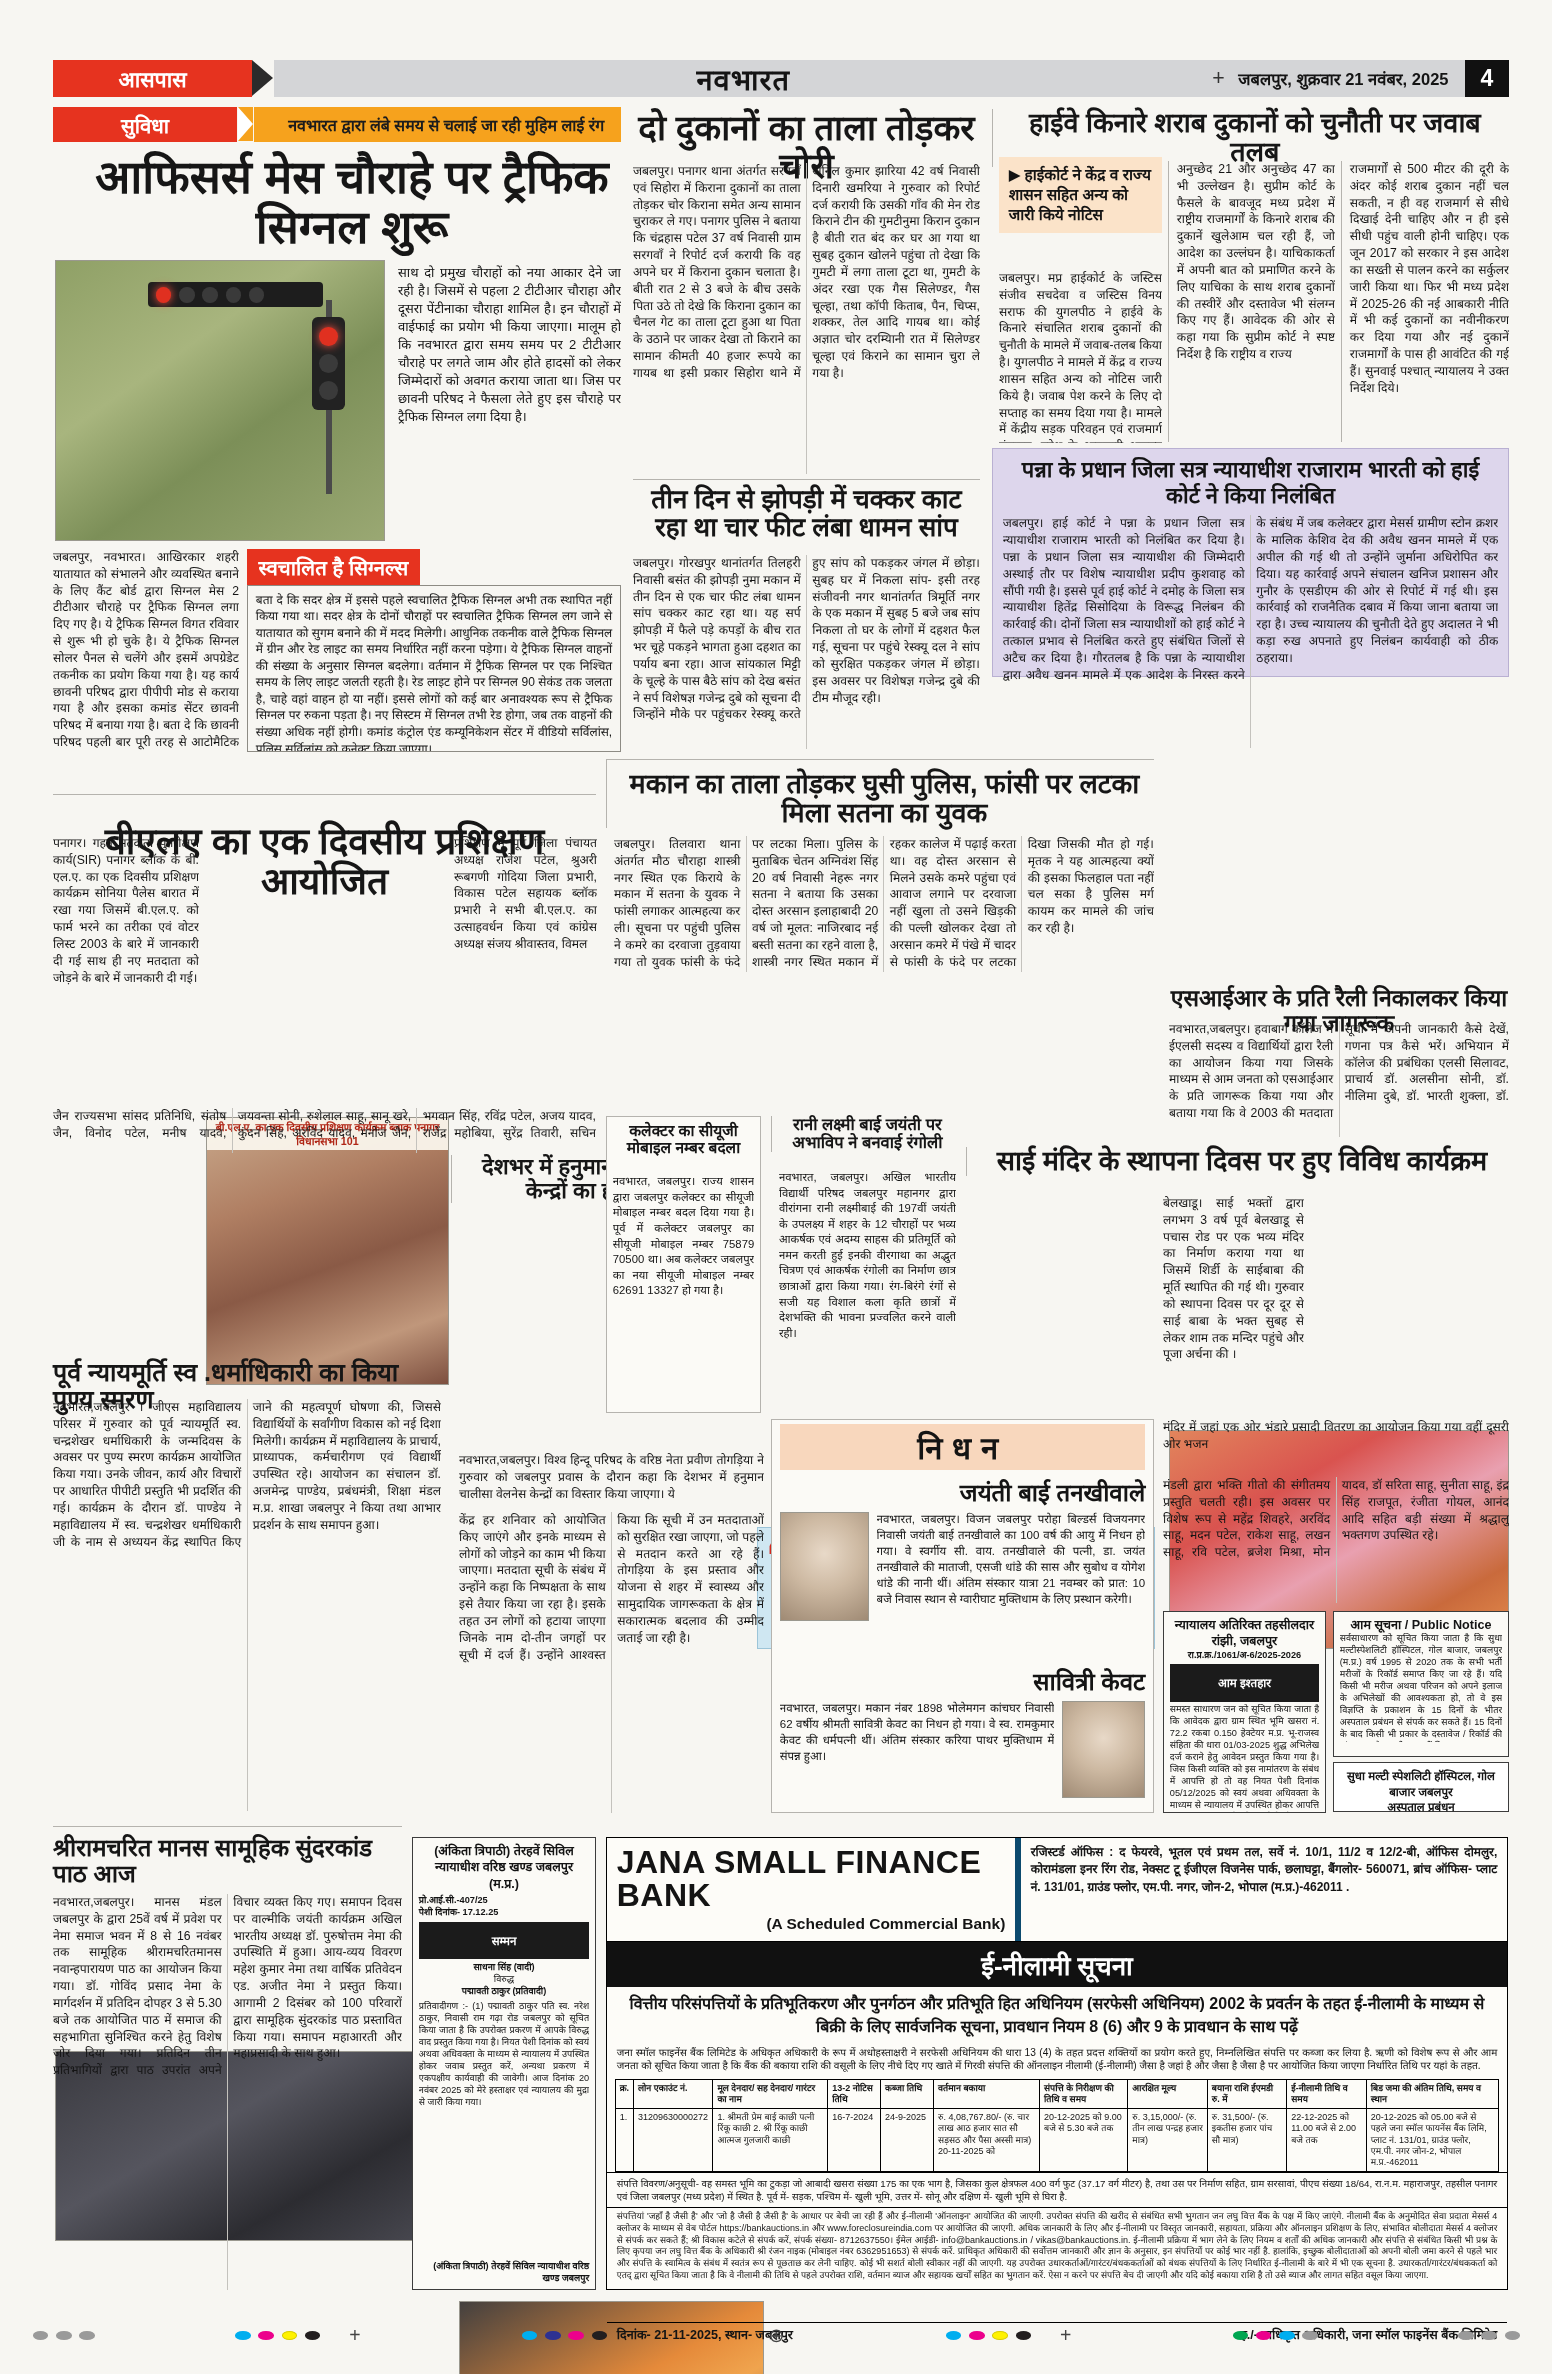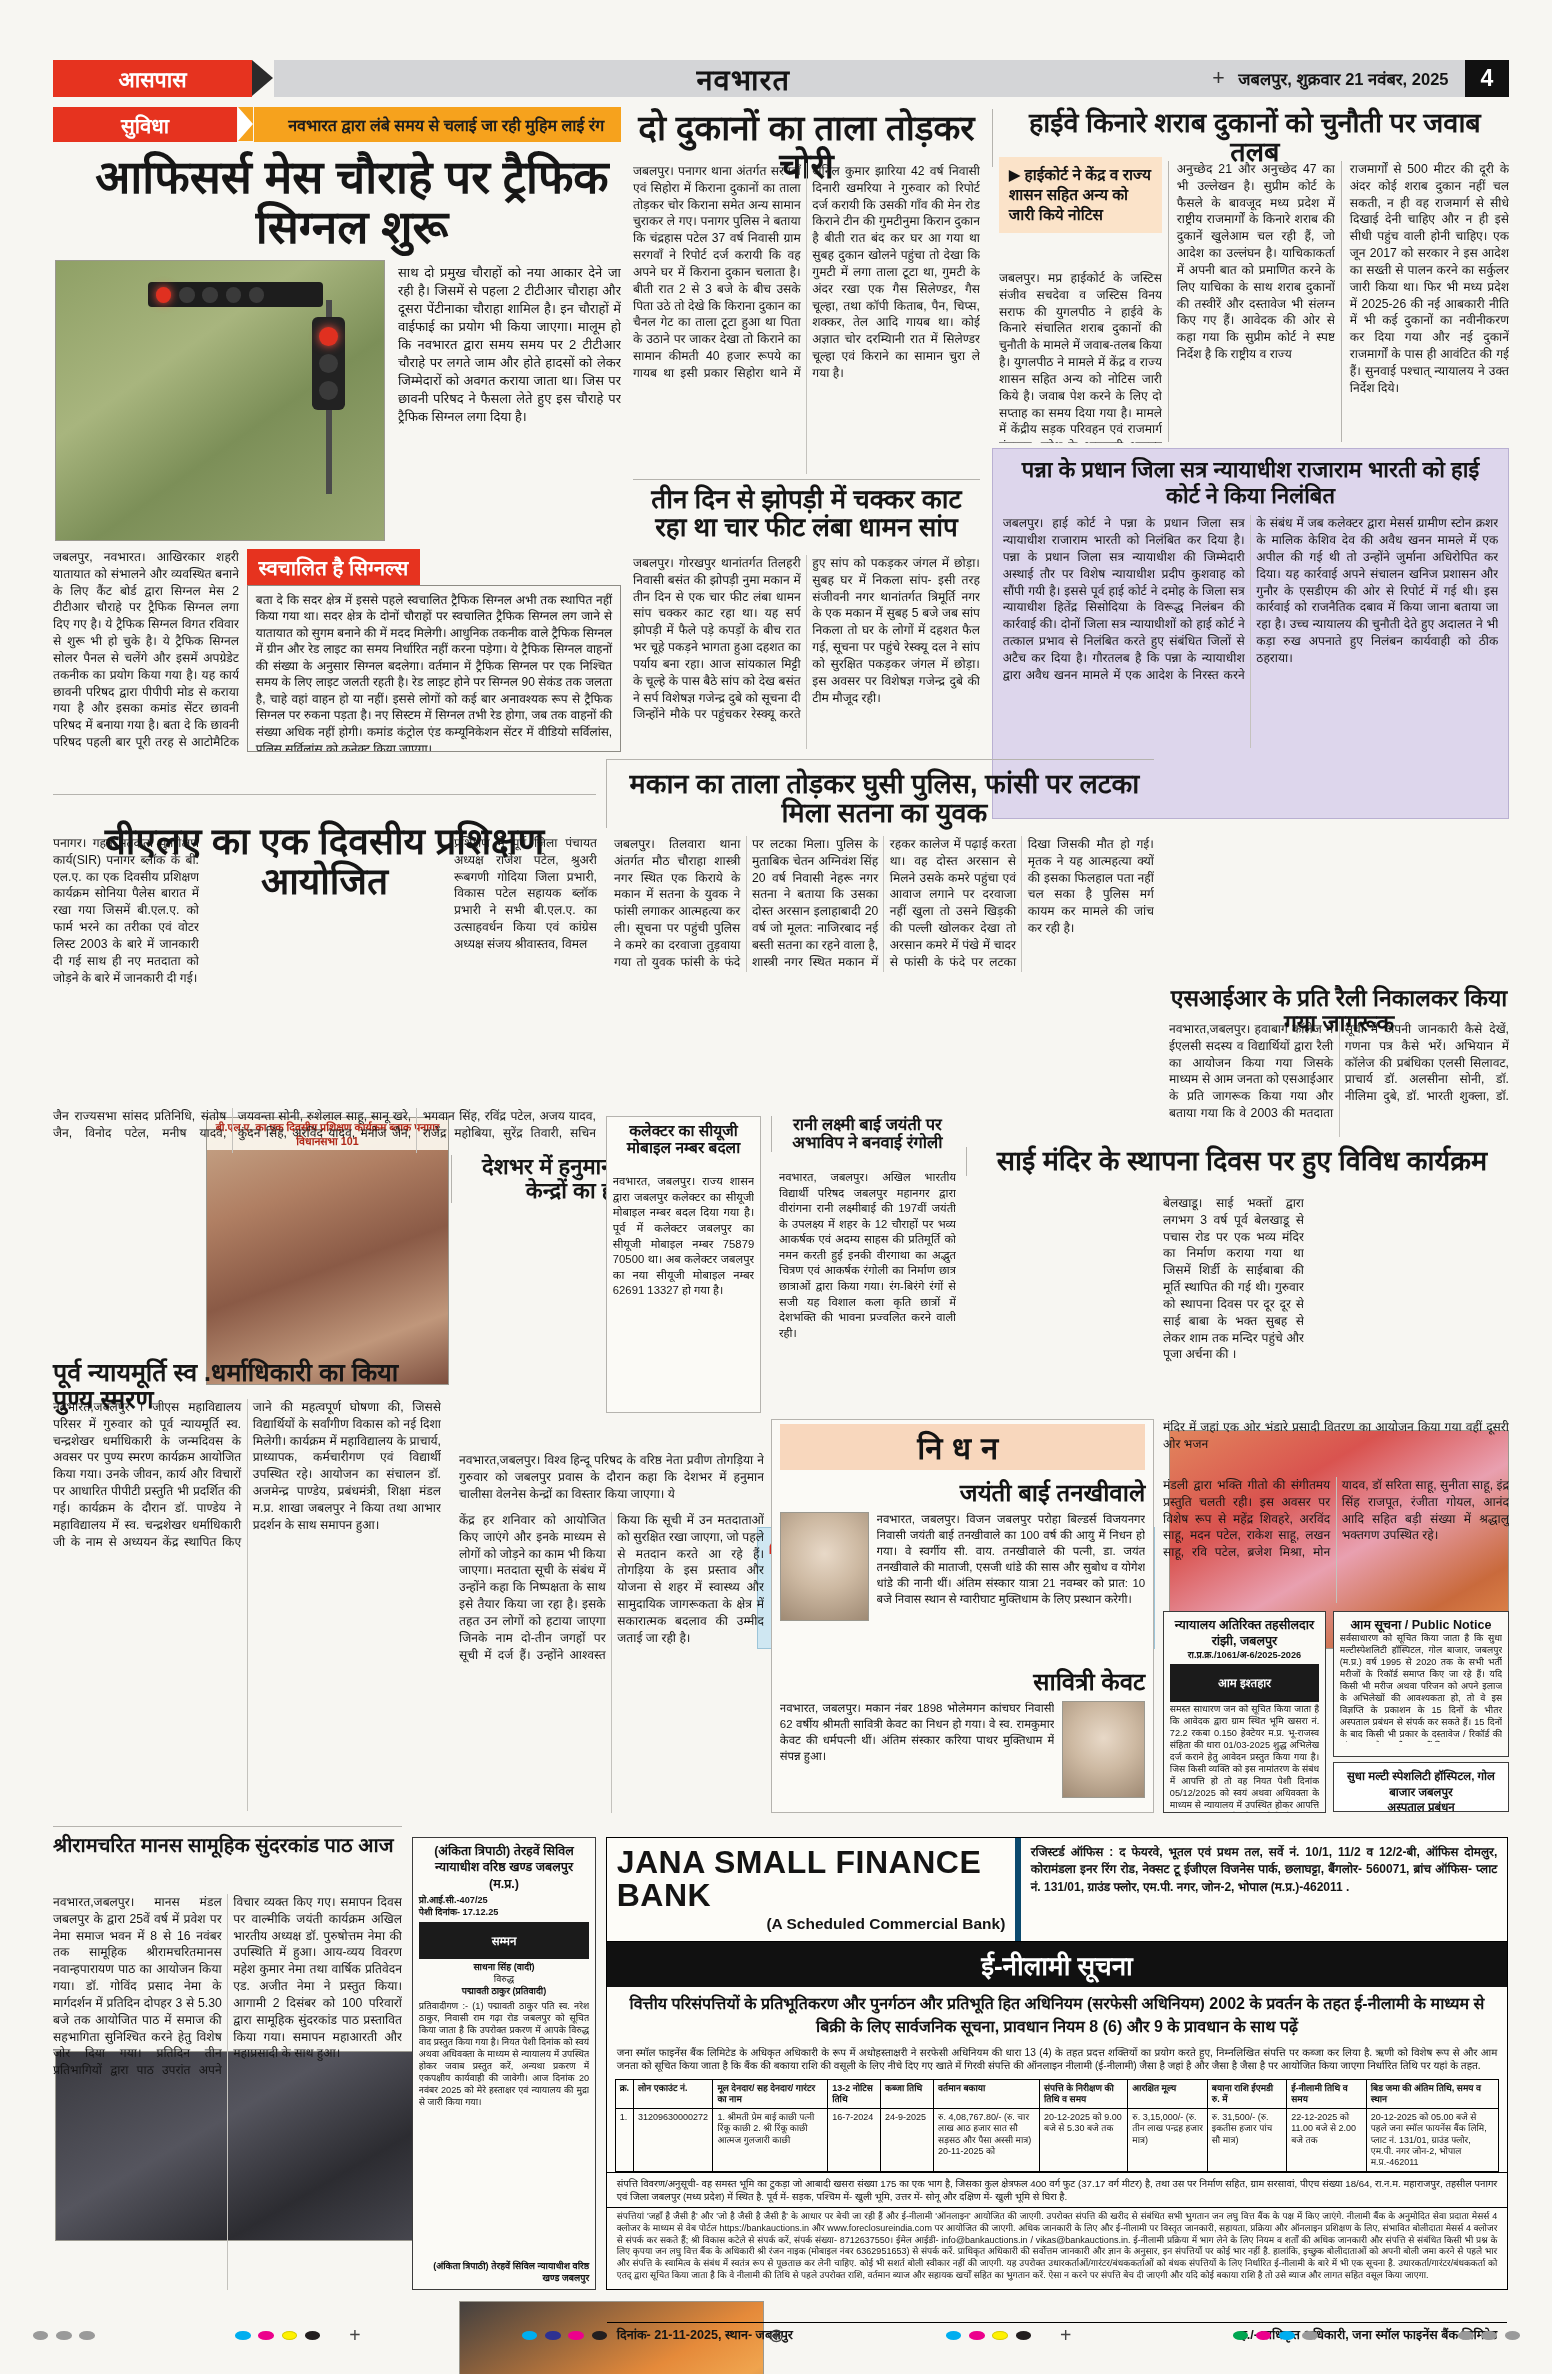--- a/index.html
+++ b/index.html
@@ -151,21 +151,21 @@
   </div>
 
   <div class="abs hl rule-l" style="left:992px;top:109px;width:517px;font-size:27px;padding-left:7.8px;">हाईवे किनारे शराब दुकानों को चुनौती पर जवाब तलब</div>
   <div class="abs" style="left:999px;top:157px;width:163px;">
     <div class="kicker"><span class="tri">▶</span><span>हाईकोर्ट ने केंद्र व राज्य शासन सहित अन्य को जारी किये नोटिस</span></div>
   </div>
   <div class="abs body" style="left:999px;top:270px;width:163px;height:173px;">जबलपुर। मप्र हाईकोर्ट के जस्टिस संजीव सचदेवा व जस्टिस विनय सराफ की युगलपीठ ने हाईवे के किनारे संचालित शराब दुकानों की चुनौती के मामले में जवाब-तलब किया है। युगलपीठ ने मामले में केंद्र व राज्य शासन सहित अन्य को नोटिस जारी किये है। जवाब पेश करने के लिए दो सप्ताह का समय दिया गया है। मामले में केंद्रीय सड़क परिवहन एवं राजमार्ग मंत्रालय, प्रदेश के आबकारी आयुक्त व आबकारी सचिव को भी पक्षकार बनाया गया है। यह जनहित का मामला राजधानी भोपाल निवासी सामाजिक कार्यकर्ता राशिद नूर खान की ओर से दायर किया गया है। जिनकी ओर से अधिवक्ता आर्यन उपाध्याय ने पक्ष रखा।</div>
   <div class="abs body rule-l" style="left:1168px;top:161px;width:167px;height:281px;padding-left:7.8px;">अनुच्छेद 21 और अनुच्छेद 47 का भी उल्लेखन है। सुप्रीम कोर्ट के फैसले के बावजूद मध्य प्रदेश में राष्ट्रीय राजमार्गों के किनारे शराब की दुकानें खुलेआम चल रही हैं, जो आदेश का उल्लंघन है। याचिकाकर्ता में अपनी बात को प्रमाणित करने के लिए याचिका के साथ शराब दुकानों की तस्वीरें और दस्तावेज भी संलग्न किए गए हैं। आवेदक की ओर से कहा गया कि सुप्रीम कोर्ट ने स्पष्ट निर्देश है कि राष्ट्रीय व राज्य</div>
   <div class="abs body rule-l" style="left:1341px;top:161px;width:168px;height:281px;padding-left:7.8px;">राजमार्गों से 500 मीटर की दूरी के अंदर कोई शराब दुकान नहीं चल सकती, न ही वह राजमार्ग से सीधे दिखाई देनी चाहिए और न ही इसे सीधी पहुंच वाली होनी चाहिए। एक जून 2017 को सरकार ने इस आदेश का सख्ती से पालन करने का सर्कुलर जारी किया था। फिर भी मध्य प्रदेश में 2025-26 की नई आबकारी नीति में भी कई दुकानों का नवीनीकरण कर दिया गया और नई दुकानें राजमार्गों के पास ही आवंटित की गई हैं। सुनवाई पश्चात् न्यायालय ने उक्त निर्देश दिये।</div>
 
-  <div class="abs purple-box" style="left:992px;top:448px;width:517px;height:371px;">
+  <div class="abs purple-box" style="left:992px;top:448px;width:517px;height:229px;">
     <div class="purple-head">पन्ना के प्रधान जिला सत्र न्यायाधीश राजाराम भारती को हाई कोर्ट ने किया निलंबित</div>
     <div class="cols2 body" style="height:233px;">
       <span>जबलपुर। हाई कोर्ट ने पन्ना के प्रधान जिला सत्र न्यायाधीश राजाराम भारती को निलंबित कर दिया है। पन्ना के प्रधान जिला सत्र न्यायाधीश की जिम्मेदारी अस्थाई तौर पर विशेष न्यायाधीश प्रदीप कुशवाह को सौंपी गयी है। इससे पूर्व हाई कोर्ट ने दमोह के जिला सत्र न्यायाधीश हितेंद्र सिसोदिया के विरूद्ध निलंबन की कार्रवाई की। दोनों जिला सत्र न्यायाधीशों को हाई कोर्ट ने तत्काल प्रभाव से निलंबित करते हुए संबंधित जिलों से अटैच कर दिया है।</span>
       <span>गौरतलब है कि पन्ना के न्यायाधीश द्वारा अवैध खनन मामले में एक आदेश के निरस्त करने के संबंध में जब कलेक्टर द्वारा मेसर्स ग्रामीण स्टोन क्रशर के मालिक केशिव देव की अवैध खनन मामले में एक अपील की गई थी तो उन्होंने जुर्माना अधिरोपित कर दिया। यह कार्रवाई अपने संचालन खनिज प्रशासन और गुनौर के एसडीएम की ओर से रिपोर्ट में गई थी। इस कार्रवाई को राजनैतिक दबाव में किया जाना बताया जा रहा है। उच्च न्यायालय की चुनौती देते हुए अदालत ने भी कड़ा रुख अपनाते हुए निलंबन कार्यवाही को ठीक ठहराया।</span>
     </div>
   </div>
 
   <div class="abs hl rule-t" style="left:53px;top:794px;width:543px;font-size:37px;padding-top:27px;">बीएलए का एक दिवसीय प्रशिक्षण आयोजित</div>
   <div class="abs body" style="left:53px;top:835px;width:146px;height:272px;">पनागर। गहन मतदाता पुनरीक्षण कार्य(SIR) पनागर ब्लॉक के बी. एल.ए. का एक दिवसीय प्रशिक्षण कार्यक्रम सोनिया पैलेस बारात में रखा गया जिसमें बी.एल.ए. को फार्म भरने का तरीका एवं वोटर लिस्ट 2003 के बारे में जानकारी दी गई साथ ही नए मतदाता को जोड़ने के बारे में जानकारी दी गई।</div>
   <div class="abs photo ph-group" style="left:206px;top:836px;width:243px;height:268px;">
@@ -254,21 +254,21 @@
 
   <div class="abs notice" style="left:1333px;top:1611px;width:176px;height:146px;">
     <div class="nt">आम सूचना / Public Notice</div>
     <div style="height:109px;overflow:hidden;">सर्वसाधारण को सूचित किया जाता है कि सुधा मल्टीस्पेशलिटी हॉस्पिटल, गोल बाजार, जबलपुर (म.प्र.) वर्ष 1995 से 2020 तक के सभी भर्ती मरीजों के रिकॉर्ड समाप्त किए जा रहे हैं। यदि किसी भी मरीज अथवा परिजन को अपने इलाज के अभिलेखों की आवश्यकता हो, तो वे इस विज्ञप्ति के प्रकाशन के 15 दिनों के भीतर अस्पताल प्रबंधन से संपर्क कर सकते हैं। 15 दिनों के बाद किसी भी प्रकार के दस्तावेज / रिकॉर्ड की मांग या आवेदन स्वीकार नहीं किया जाएगा।</div>
   </div>
   <div class="abs sign-box" style="left:1333px;top:1762px;width:176px;height:50px;">
     <div>सुधा मल्टी स्पेशलिटी हॉस्पिटल, गोल बाजार जबलपुर</div>
     <div>अस्पताल प्रबंधन</div>
   </div>
 
-  <div class="abs hl rule-t" style="left:53px;top:1826px;width:349px;font-size:20px;padding-top:7.8px;text-align:left;">श्रीरामचरित मानस सामूहिक सुंदरकांड पाठ आज</div>
+  <div class="abs hl rule-t" style="left:53px;top:1826px;width:349px;font-size:24px;padding-top:7.8px;text-align:left;">श्रीरामचरित मानस सामूहिक सुंदरकांड पाठ आज</div>
   <div class="abs body" style="left:53px;top:1894px;width:349px;height:396px;column-count:2;column-gap:11.6px;column-rule:1px solid #c4c2bd;">नवभारत,जबलपुर। मानस मंडल जबलपुर के द्वारा 25वें वर्ष में प्रवेश पर नेमा समाज भवन में 8 से 16 नवंबर तक सामूहिक श्रीरामचरितमानस नवान्हपारायण पाठ का आयोजन किया गया। डॉ. गोविंद प्रसाद नेमा के मार्गदर्शन में प्रतिदिन दोपहर 3 से 5.30 बजे तक आयोजित पाठ में समाज की सहभागिता सुनिश्चित करने हेतु विशेष जोर दिया गया। प्रतिदिन तीन प्रतिभागियों द्वारा पाठ उपरांत अपने विचार व्यक्त किए गए। समापन दिवस पर वाल्मीकि जयंती कार्यक्रम अखिल भारतीय अध्यक्ष डॉ. पुरुषोत्तम नेमा की उपस्थिति में हुआ। आय-व्यय विवरण महेश कुमार नेमा तथा वार्षिक प्रतिवेदन एड. अजीत नेमा ने प्रस्तुत किया। आगामी 2 दिसंबर को 100 परिवारों द्वारा सामूहिक सुंदरकांड पाठ प्रस्तावित किया गया। समापन महाआरती और महाप्रसादी के साथ हुआ।</div>
 
   <div class="abs notice" style="left:412px;top:1837px;width:184px;height:453px;">
     <div class="nt">(अंकिता त्रिपाठी) तेरहवें सिविल न्यायाधीश वरिष्ठ खण्ड जबलपुर (म.प्र.)</div>
     <div style="display:flex;justify-content:space-between;font-weight:700;margin-top:2.9px;">
       <span>प्रो.आई.सी.-407/25</span>
     </div>
     <div style="font-weight:700;">पेशी दिनांक- 17.12.25</div>
     <div class="band">सम्मन</div>
     <div style="text-align:center;font-weight:700;">साधना सिंह (वादी)</div>

